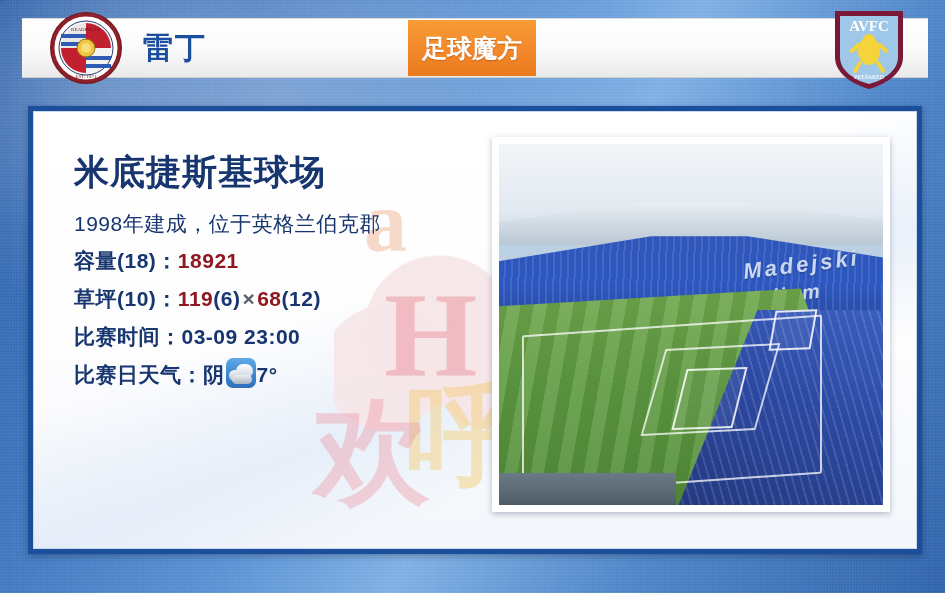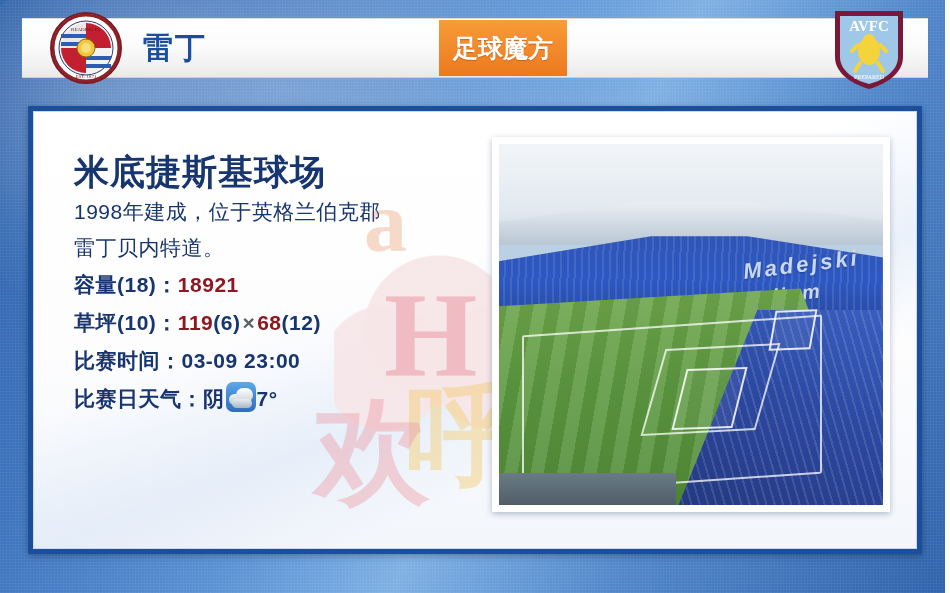--- a/index.html
+++ b/index.html
@@ -41,21 +41,21 @@
   .crest-right{ position:absolute; left:830px; top:7px; width:78px; height:84px; z-index:7; }
   .team-name {
     position:absolute; top:30px; font-size:30px; font-weight:bold; color:#1a4fa0;
     letter-spacing:2px; z-index:7; line-height:36px;
   }
   .team-left  { left:143px; }
   .team-right { left:723px; }
   .center-logo {
     position:absolute; left:408px; top:20px; width:128px; height:56px;
     background:linear-gradient(180deg,#f79c36 0%,#f2882a 55%,#ea7a1e 100%);
-    z-index:7; display:flex; align-items:center; justify-content:center;margin-left:31px;
+    z-index:7; display:flex; align-items:center; justify-content:center;
   }
   .center-logo span {
     color:#fff; font-size:25px; font-weight:bold; letter-spacing:0px;
     text-shadow:0 1px 1px rgba(150,60,0,.45);
   }
 
   
   .card {
     position:absolute; left:28px; top:106px; width:894px; height:448px;
     background:#1b4f9c;
@@ -98,21 +98,21 @@
   }
   .wm-yellow {
     left:372px; top:250px; font-size:110px; font-weight:bold;
     color:rgba(245,205,110,.45);
   }
 
   
   .info { position:absolute; left:40px; top:38px; z-index:3; }
   .stadium-title {
     font-size:35px; font-weight:bold; color:#17356e; letter-spacing:1px;
-    line-height:44px; margin-bottom:0;
+    line-height:44px; margin-bottom:12px;
   }
   .desc {
     font-size:21px; font-weight:normal; color:#17356e; line-height:36px;
     letter-spacing:.5px; white-space:nowrap;
   }
   .row {
     font-size:21px; font-weight:bold; color:#17356e; line-height:38px;
     letter-spacing:.5px; white-space:nowrap;
   }
   .val { color:#8e1720; }
@@ -251,21 +251,20 @@
 
       <div class="wm wm-cloud"></div>
       <div class="wm wm-a">a</div>
       <div class="wm wm-h">H</div>
       <div class="wm wm-yellow">呼</div>
       <div class="wm wm-huan">欢</div>
 
       <div class="info">
         <div class="stadium-title">米底捷斯基球场</div>
         <div class="desc">1998年建成，位于英格兰伯克郡</div>
-        <div class="desc">雷丁贝内特道。</div>
 
         <div class="row">
           <span>容量(18)：</span><span class="val">18921</span>
         </div>
 
         <div class="row">
           <span>草坪(10)：</span><span class="val">119</span><span class="nv">(6)</span><span class="times">×</span><span class="val">68</span><span class="nv">(12)</span>
         </div>
 
         <div class="row">

